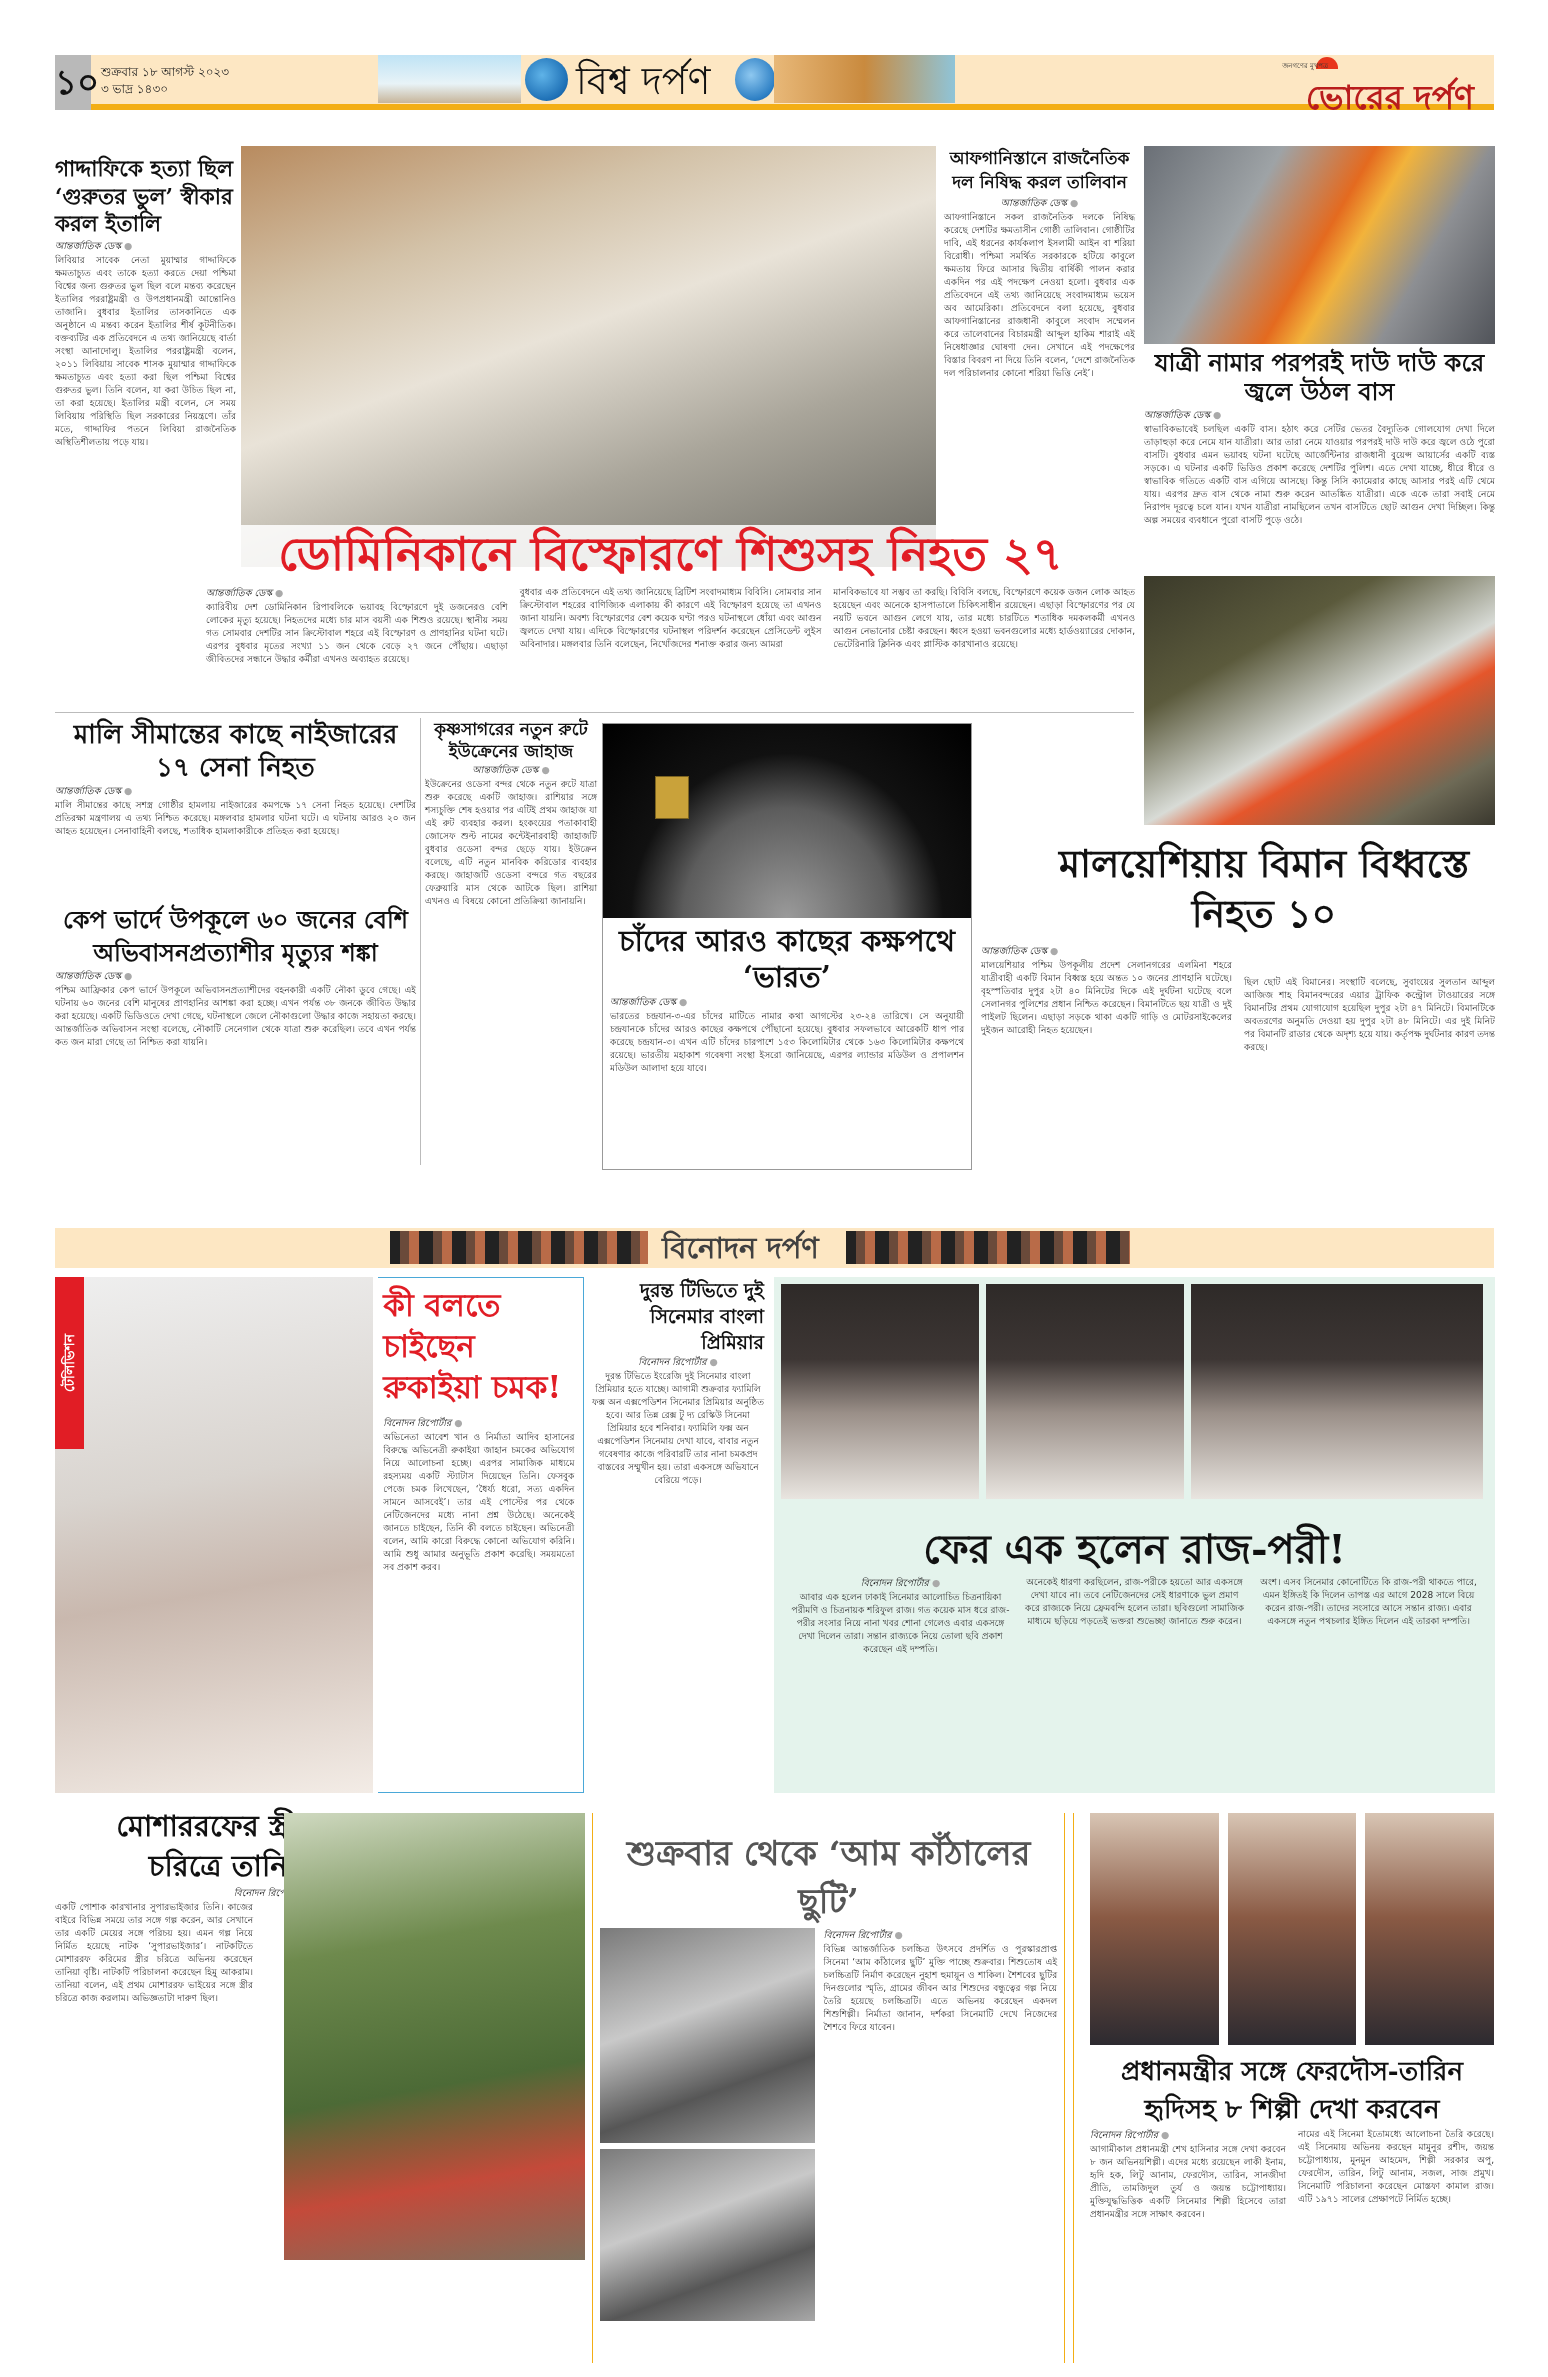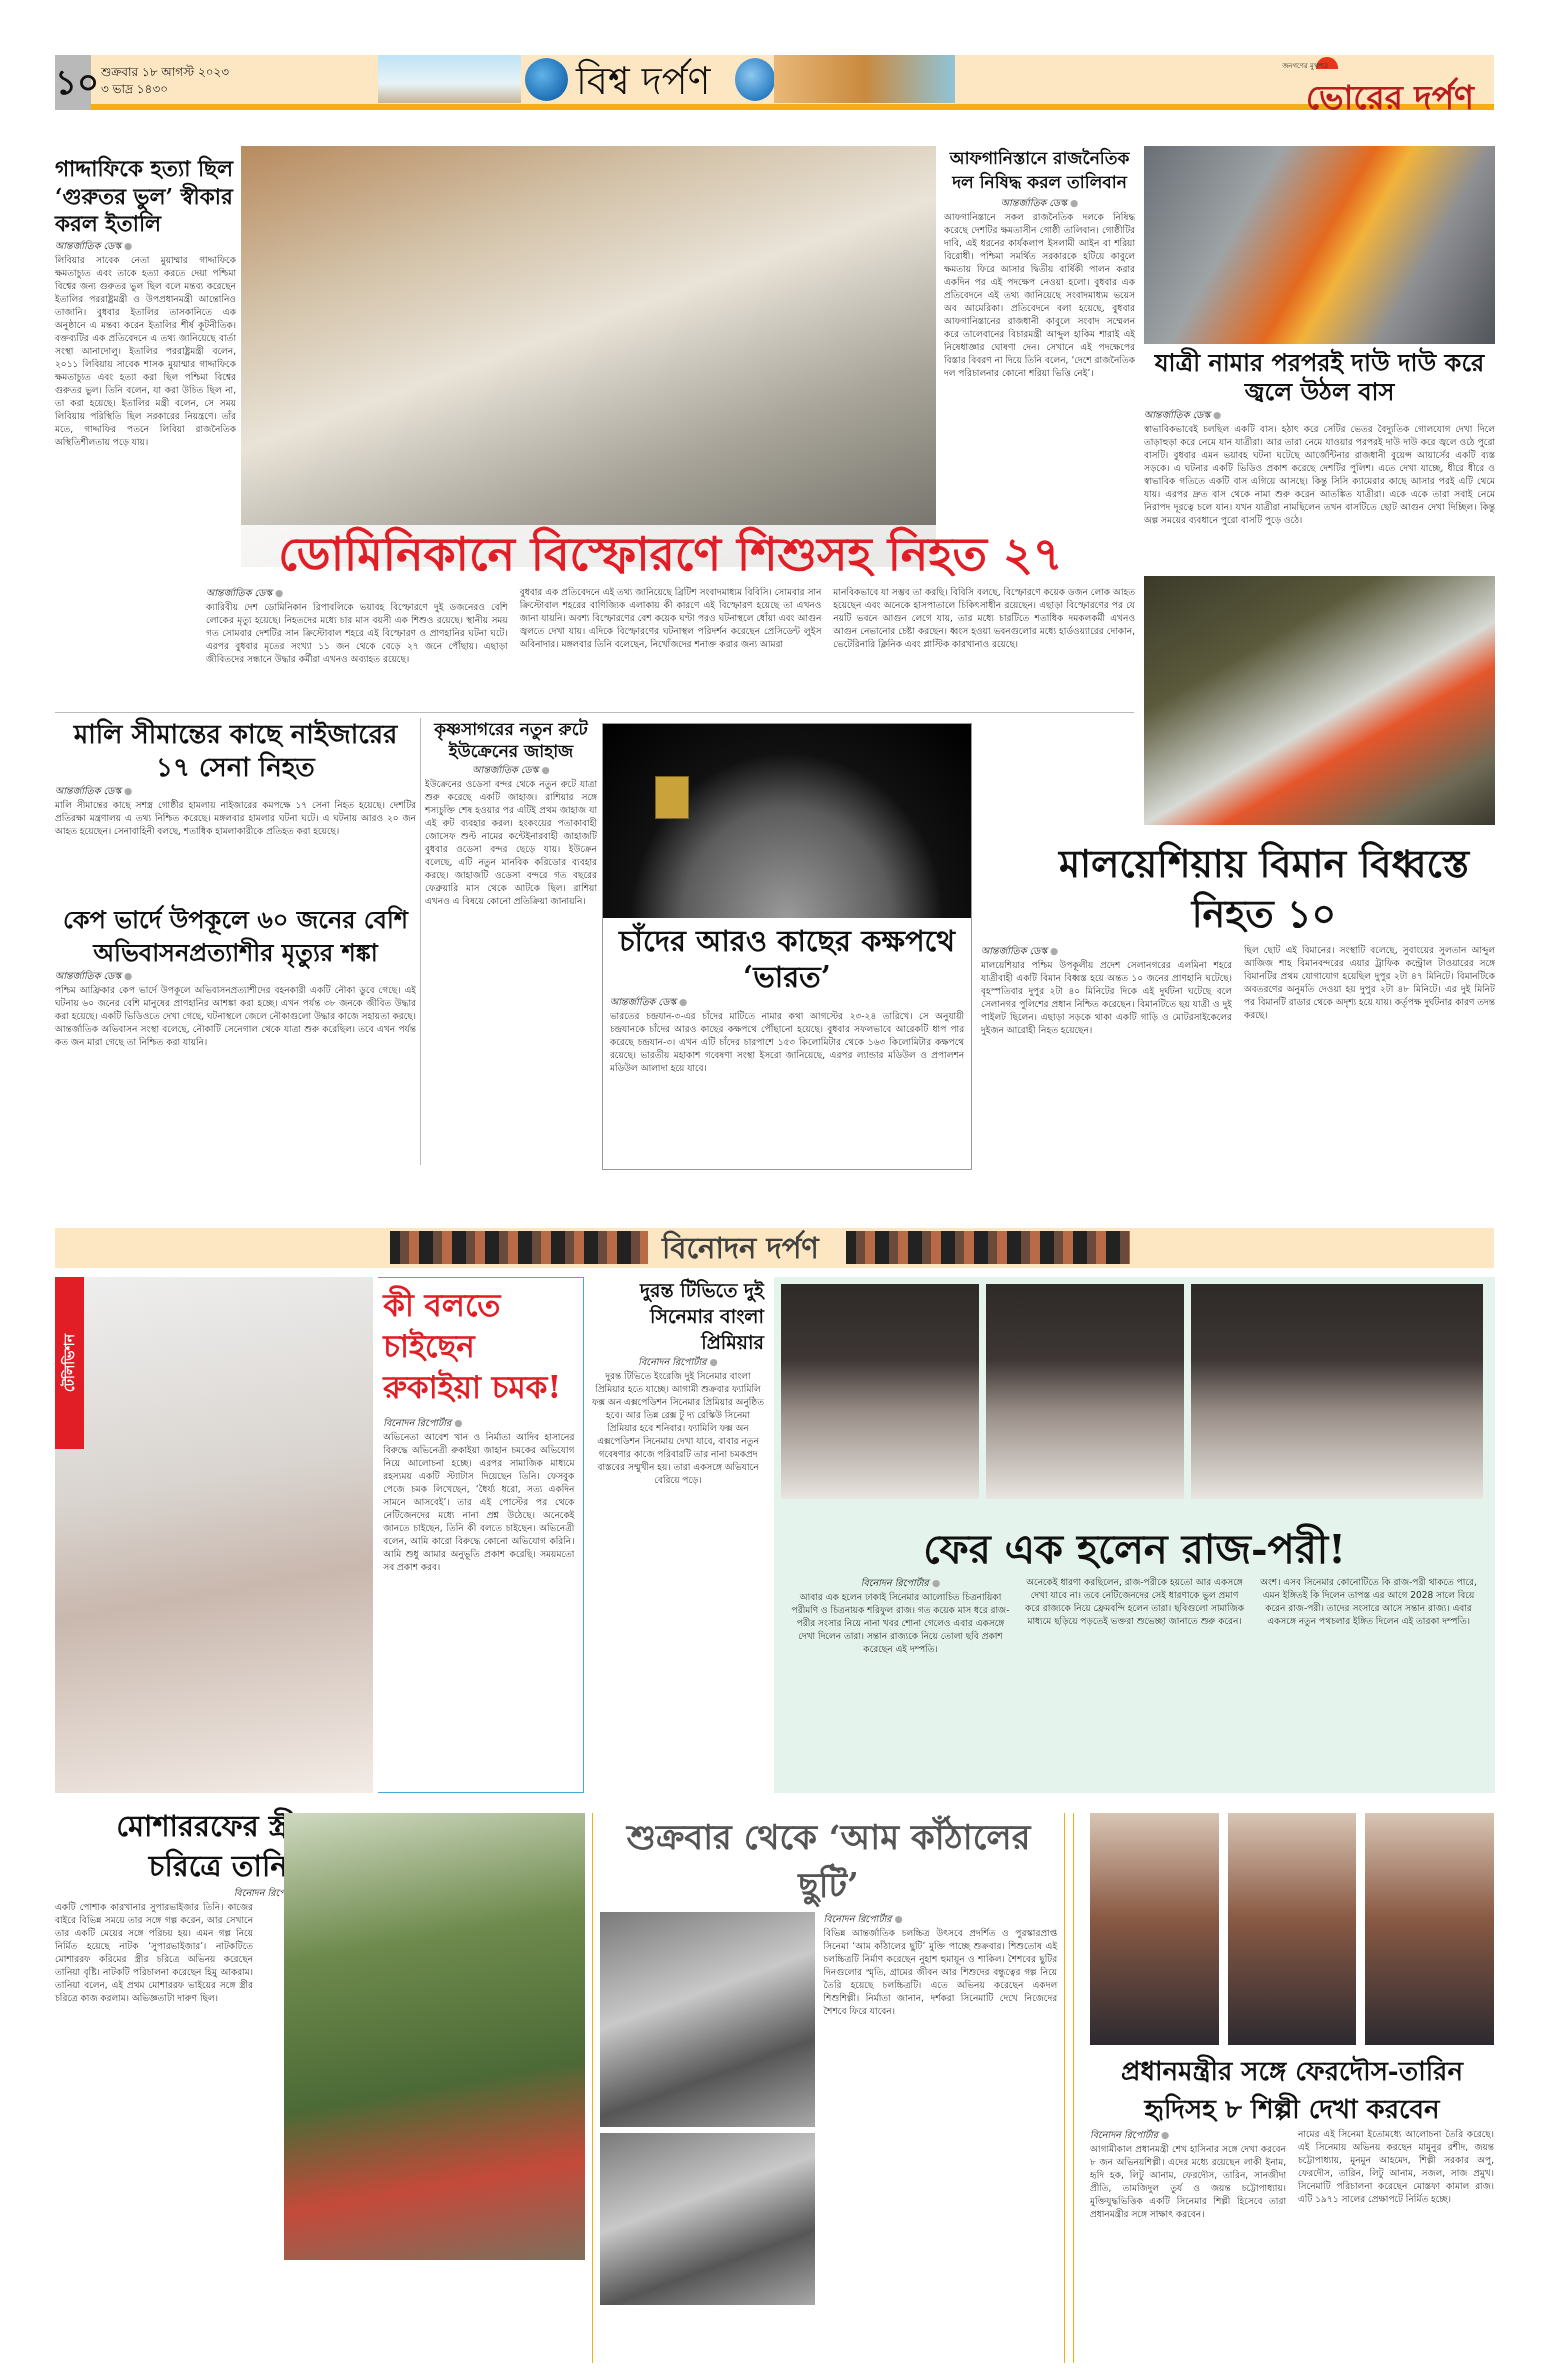--- a/index.html
+++ b/index.html
@@ -136,21 +136,21 @@
   <div class="body">পশ্চিম আফ্রিকার কেপ ভার্দে উপকূলে অভিবাসনপ্রত্যাশীদের বহনকারী একটি নৌকা ডুবে গেছে। এই ঘটনায় ৬০ জনের বেশি মানুষের প্রাণহানির আশঙ্কা করা হচ্ছে। এখন পর্যন্ত ৩৮ জনকে জীবিত উদ্ধার করা হয়েছে। একটি ভিডিওতে দেখা গেছে, ঘটনাস্থলে জেলে নৌকাগুলো উদ্ধার কাজে সহায়তা করছে। আন্তর্জাতিক অভিবাসন সংস্থা বলেছে, নৌকাটি সেনেগাল থেকে যাত্রা শুরু করেছিল। তবে এখন পর্যন্ত কত জন মারা গেছে তা নিশ্চিত করা যায়নি।</div>
 </div>
 
 <div class="abs" style="left:981px;top:839px;width:514px;height:335px;">
   <div class="hl" style="font-size:38px;line-height:50px;padding-left:52px;">মালয়েশিয়ায় বিমান বিধ্বস্তে নিহত ১০</div>
   <div style="display:flex;gap:12px;margin-top:5.2px;">
     <div style="flex:1;">
       <div class="desk">আন্তর্জাতিক ডেস্ক</div>
       <div class="body">মালয়েশিয়ার পশ্চিম উপকূলীয় প্রদেশ সেলানগরের এলমিনা শহরে যাত্রীবাহী একটি বিমান বিধ্বস্ত হয়ে অন্তত ১০ জনের প্রাণহানি ঘটেছে। বৃহস্পতিবার দুপুর ২টা ৪০ মিনিটের দিকে এই দুর্ঘটনা ঘটেছে বলে সেলানগর পুলিশের প্রধান নিশ্চিত করেছেন। বিমানটিতে ছয় যাত্রী ও দুই পাইলট ছিলেন। এছাড়া সড়কে থাকা একটি গাড়ি ও মোটরসাইকেলের দুইজন আরোহী নিহত হয়েছেন।</div>
     </div>
-    <div class="body" style="flex:1;">ছিল ছোট এই বিমানের। সংস্থাটি বলেছে, সুবাংয়ের সুলতান আব্দুল আজিজ শাহ বিমানবন্দরের এয়ার ট্রাফিক কন্ট্রোল টাওয়ারের সঙ্গে বিমানটির প্রথম যোগাযোগ হয়েছিল দুপুর ২টা ৪৭ মিনিটে। বিমানটিকে অবতরণের অনুমতি দেওয়া হয় দুপুর ২টা ৪৮ মিনিটে। এর দুই মিনিট পর বিমানটি রাডার থেকে অদৃশ্য হয়ে যায়। কর্তৃপক্ষ দুর্ঘটনার কারণ তদন্ত করছে।</div>
+    <div class="body" style="flex:1;margin-top:32px;">ছিল ছোট এই বিমানের। সংস্থাটি বলেছে, সুবাংয়ের সুলতান আব্দুল আজিজ শাহ বিমানবন্দরের এয়ার ট্রাফিক কন্ট্রোল টাওয়ারের সঙ্গে বিমানটির প্রথম যোগাযোগ হয়েছিল দুপুর ২টা ৪৭ মিনিটে। বিমানটিকে অবতরণের অনুমতি দেওয়া হয় দুপুর ২টা ৪৮ মিনিটে। এর দুই মিনিট পর বিমানটি রাডার থেকে অদৃশ্য হয়ে যায়। কর্তৃপক্ষ দুর্ঘটনার কারণ তদন্ত করছে।</div>
   </div>
 </div>
 
 <div class="abs vinodan-strip">
   <div class="abs film" style="left:335px;width:258px;"></div>
   <div class="abs vinodan-title">বিনোদন দর্পণ</div>
   <div class="abs film" style="left:791px;width:284px;"></div>
 </div>
 
 <div class="abs photo actress" style="left:55px;top:1277px;width:318px;height:516px;"></div>
@@ -186,21 +186,21 @@
 </div>
 
 <div class="abs" style="left:55px;top:1806px;width:258px;height:550px;">
   <div class="hl" style="font-size:29px;line-height:40px;text-align:right;padding-left:52px;">মোশাররফের স্ত্রীর চরিত্রে তানিয়া</div>
   <div class="desk" style="text-align:right;">বিনোদন রিপোর্টার</div>
   <div class="body" style="width:198px;">একটি পোশাক কারখানার সুপারভাইজার তিনি। কাজের বাইরে বিভিন্ন সময়ে তার সঙ্গে গল্প করেন, আর সেখানে তার একটি মেয়ের সঙ্গে পরিচয় হয়। এমন গল্প নিয়ে নির্মিত হয়েছে নাটক ‘সুপারভাইজার’। নাটকটিতে মোশাররফ করিমের স্ত্রীর চরিত্রে অভিনয় করেছেন তানিয়া বৃষ্টি। নাটকটি পরিচালনা করেছেন হিমু আকরাম। তানিয়া বলেন, এই প্রথম মোশাররফ ভাইয়ের সঙ্গে স্ত্রীর চরিত্রে কাজ করলাম। অভিজ্ঞতাটা দারুণ ছিল।</div>
 </div>
 <div class="abs photo garden" style="left:284px;top:1813px;width:301px;height:447px;"></div>
 
 <div class="abs" style="left:592px;top:1813px;width:473px;height:550px;border-left:1.7px solid #f3ae15;border-right:1.7px solid #f3ae15;padding:0 6.9px;">
-  <div class="grey-hl" style="font-size:34px;line-height:48px;">শুক্রবার থেকে ‘আম কাঁঠালের ছুটি’</div>
+  <div class="grey-hl" style="font-size:34px;line-height:48px;margin-top:16px;">শুক্রবার থেকে ‘আম কাঁঠালের ছুটি’</div>
   <div style="display:flex;gap:8.6px;margin-top:3.4px;">
     <div class="photo boys" style="width:215px;height:215px;"></div>
     <div style="flex:1;">
       <div class="desk">বিনোদন রিপোর্টার</div>
       <div class="body">বিভিন্ন আন্তর্জাতিক চলচ্চিত্র উৎসবে প্রদর্শিত ও পুরস্কারপ্রাপ্ত সিনেমা ‘আম কাঁঠালের ছুটি’ মুক্তি পাচ্ছে শুক্রবার। শিশুতোষ এই চলচ্চিত্রটি নির্মাণ করেছেন নুহাশ হুমায়ূন ও শাকিল। শৈশবের ছুটির দিনগুলোর স্মৃতি, গ্রামের জীবন আর শিশুদের বন্ধুত্বের গল্প নিয়ে তৈরি হয়েছে চলচ্চিত্রটি। এতে অভিনয় করেছেন একদল শিশুশিল্পী। নির্মাতা জানান, দর্শকরা সিনেমাটি দেখে নিজেদের শৈশবে ফিরে যাবেন।</div>
     </div>
   </div>
   <div class="photo boys" style="width:215px;height:172px;margin-top:5.2px;"></div>
 </div>
 

